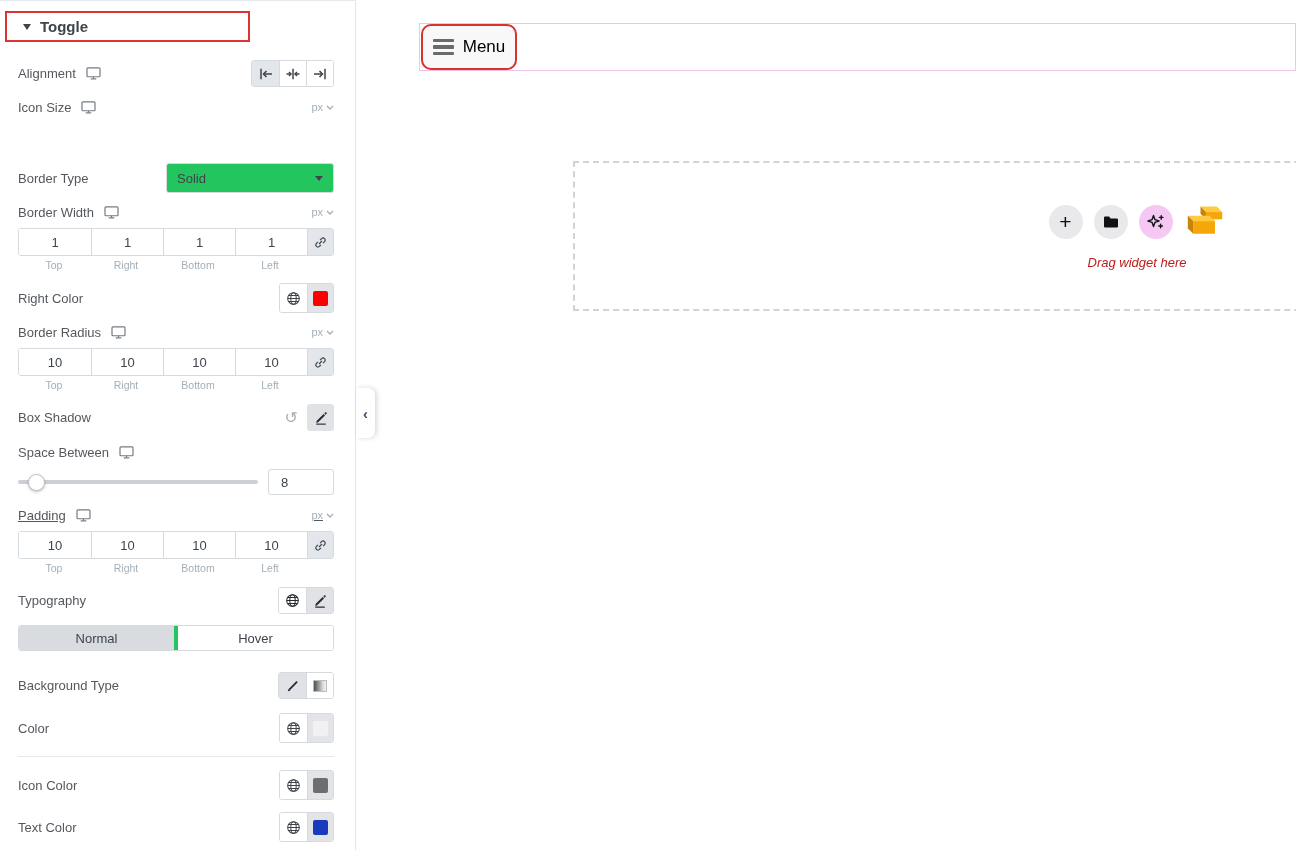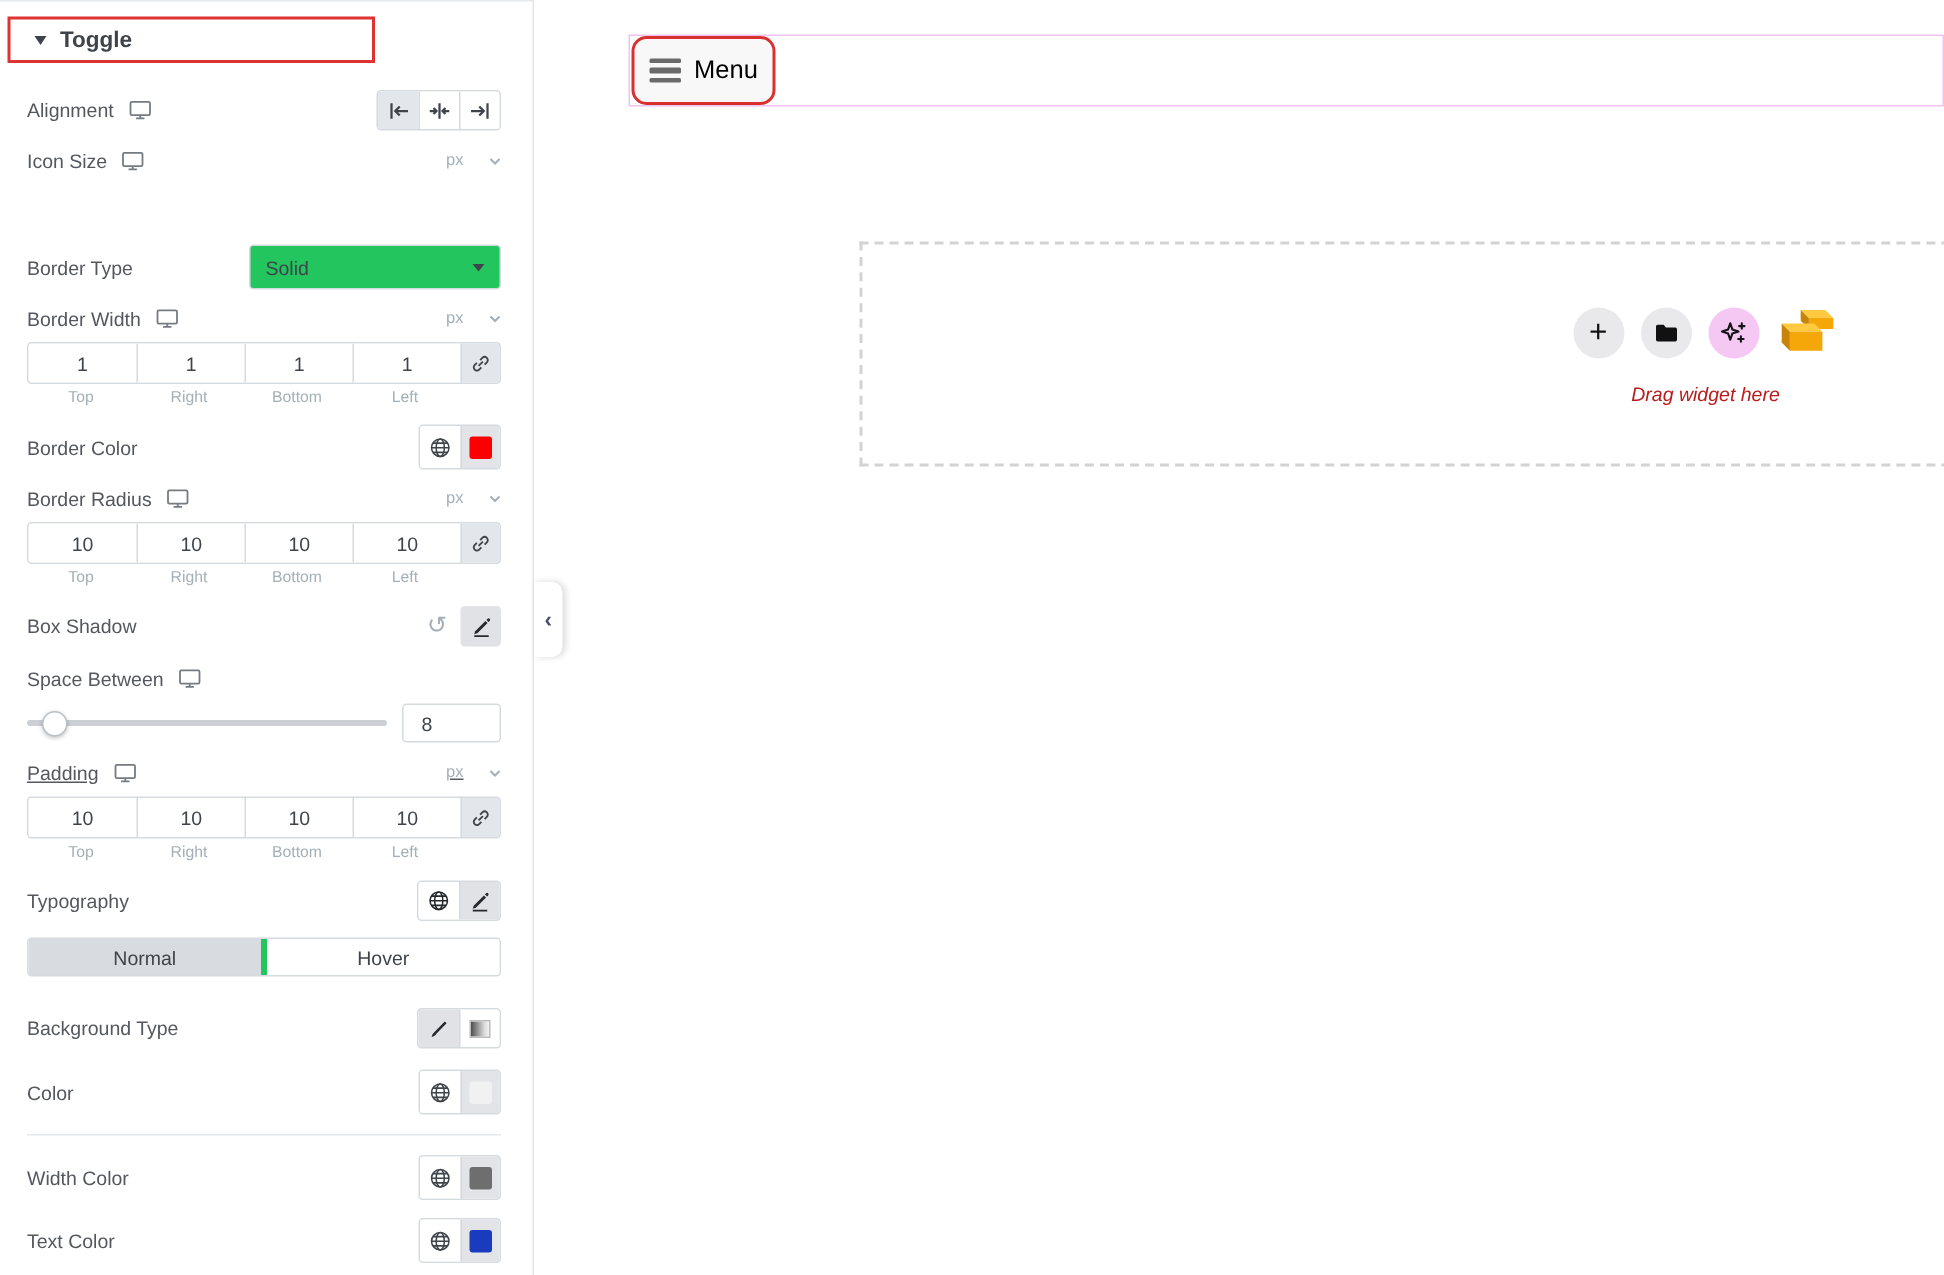--- a/index.html
+++ b/index.html
@@ -18,21 +18,21 @@
     border:2px solid #dd3333; display:flex; align-items:center; padding-left:16px; gap:9px;
   }
   .sec-header .caret { width:0; height:0; border-left:4.5px solid transparent;
     border-right:4.5px solid transparent; border-top:6px solid #3f444b; }
   .sec-title { font-size:15px; font-weight:bold; color:#3f444b; }
 
   .row { position:absolute; left:18px; width:316px; display:flex; align-items:center; }
   .label { font-size:13px; color:#54585e; display:flex; align-items:center; gap:10px; }
   .monitor { color:#767b82; display:inline-flex; }
   .spacer { flex:1; }
-  .unit { font-size:11px; color:#a4afb7; display:flex; align-items:center; gap:17px; }
+  .unit { font-size:11px; color:#a4afb7; display:flex; align-items:center; gap:3px; }
 
   .seg-group { display:flex; border:1px solid #d5dadf; border-radius:3px; overflow:hidden; height:27px; }
   .seg-btn { width:27px; display:flex; align-items:center; justify-content:center;
     background:#fff; color:#3f444b; cursor:pointer; }
   .seg-btn + .seg-btn { border-left:1px solid #d5dadf; }
   .seg-btn.selected { background:#e3e6ea; }
 
   .slider { position:relative; width:240px; height:26px; }
   .slider .track { position:absolute; left:0; right:0; top:11px; height:4px; background:#ccd0d4; border-radius:2px; }
   .slider .handle { position:absolute; top:5px; width:17px; height:17px; border-radius:50%;
@@ -222,21 +222,21 @@
   <div class="row dim-row" style="top:258px;">
     <span>Top</span>
     <span>Right</span>
     <span>Bottom</span>
     <span>Left</span>
     <span class="pad"></span>
   </div>
 
   <div class="row" style="top:282px;height:30px;">
     <span class="label">
-        <span>Border Color</span>
+        <span>Right Color</span>
       </span>
     <span class="spacer"></span>
     <span class="ctl-group">
       <span class="globe-btn">
         <svg width="15" height="15" viewBox="0 0 16 16" fill="none" stroke="currentColor" stroke-width="1.1">
             <circle cx="8" cy="8" r="6.2"></circle>
             <ellipse cx="8" cy="8" rx="2.9" ry="6.2"></ellipse>
             <line x1="1.8" y1="8" x2="14.2" y2="8"></line>
             <line x1="2.7" y1="4.7" x2="13.3" y2="4.7"></line>
             <line x1="2.7" y1="11.3" x2="13.3" y2="11.3"></line>
@@ -435,21 +435,21 @@
       <span class="swatch-wrap">
         <span class="swatch" style="background: rgb(241, 241, 241);"></span>
       </span>
     </span>
   </div>
 
   <div class="divider" style="top:755px;"></div>
 
   <div class="row" style="top:769px;height:30px;">
     <span class="label">
-        <span>Width Color</span>
+        <span>Icon Color</span>
       </span>
     <span class="spacer"></span>
     <span class="ctl-group">
       <span class="globe-btn">
         <svg width="15" height="15" viewBox="0 0 16 16" fill="none" stroke="currentColor" stroke-width="1.1">
             <circle cx="8" cy="8" r="6.2"></circle>
             <ellipse cx="8" cy="8" rx="2.9" ry="6.2"></ellipse>
             <line x1="1.8" y1="8" x2="14.2" y2="8"></line>
             <line x1="2.7" y1="4.7" x2="13.3" y2="4.7"></line>
             <line x1="2.7" y1="11.3" x2="13.3" y2="11.3"></line>

